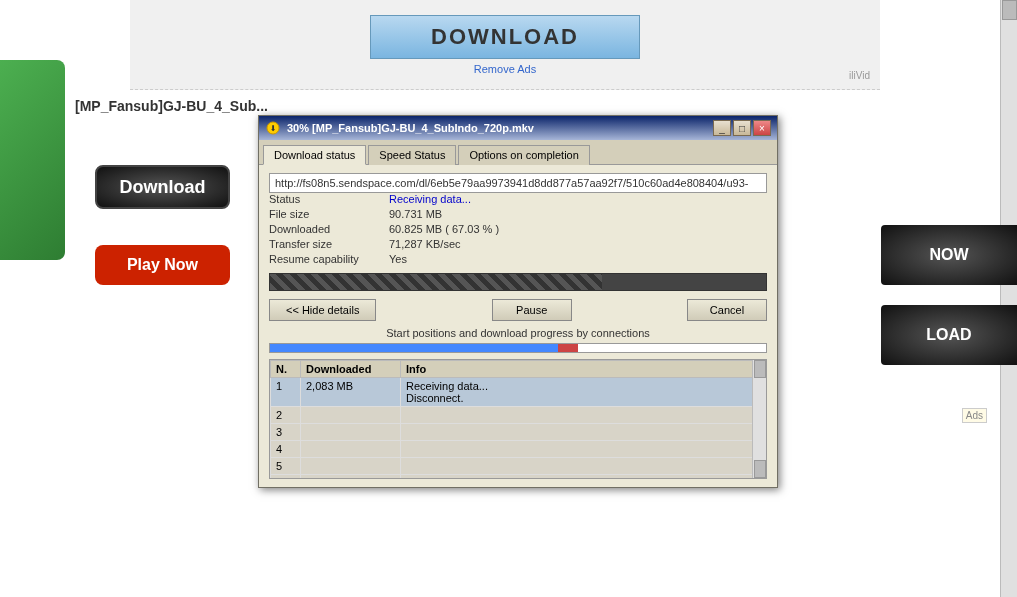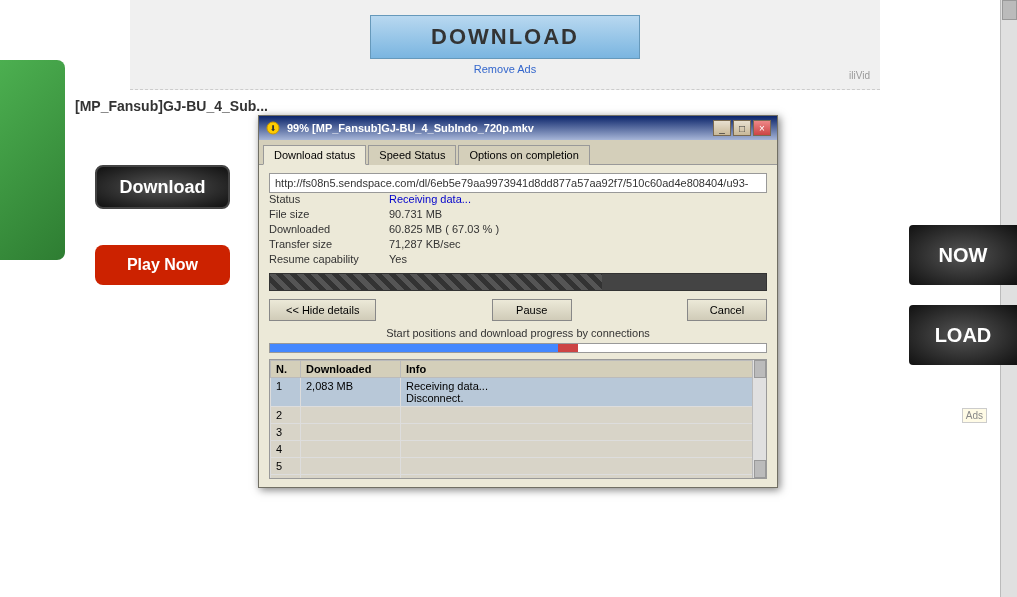--- a/index.html
+++ b/index.html
@@ -117,26 +117,26 @@
       display: flex;
       align-items: center;
       justify-content: center;
       cursor: pointer;
     }
 
     
     .right-btn {
       position: absolute;
       right: 0;
-      width: 108px;
+      width: 136px;
       height: 60px;
       background: radial-gradient(ellipse at center, #555 0%, #111 100%);
       border-radius: 4px 0 0 4px;
       color: #fff;
-      font-size: 20px;
+      font-size: 16px;
       font-weight: bold;
       display: flex;
       align-items: center;
       justify-content: center;
       cursor: pointer;
     }
 
     
     .scrollbar-track {
       position: absolute;
@@ -447,21 +447,21 @@
 
 <div class="dialog">
 
   <div class="dialog-titlebar">
     <div class="dialog-titlebar-icon">
       <svg width="14" height="14" viewBox="0 0 14 14">
         <circle cx="7" cy="7" r="6" fill="#ffcc00" stroke="#cc9900" stroke-width="1"></circle>
         <text x="7" y="10" text-anchor="middle" font-size="8" fill="#333">⬇</text>
       </svg>
     </div>
-    <span class="dialog-title-text">99% [MP_Fansub]GJ-BU_4_SubIndo_720p.mkv</span>
+    <span class="dialog-title-text">30% [MP_Fansub]GJ-BU_4_SubIndo_720p.mkv</span>
     <div class="titlebar-btns">
       <div class="titlebar-btn">_</div>
       <div class="titlebar-btn">□</div>
       <div class="titlebar-btn" style="background: linear-gradient(to bottom, #e88, #c44); color:#fff;">×</div>
     </div>
   </div>
 
   <div class="dialog-tabs">
     <div class="dialog-tab active">Download status</div>
     <div class="dialog-tab inactive">Speed Status</div>

